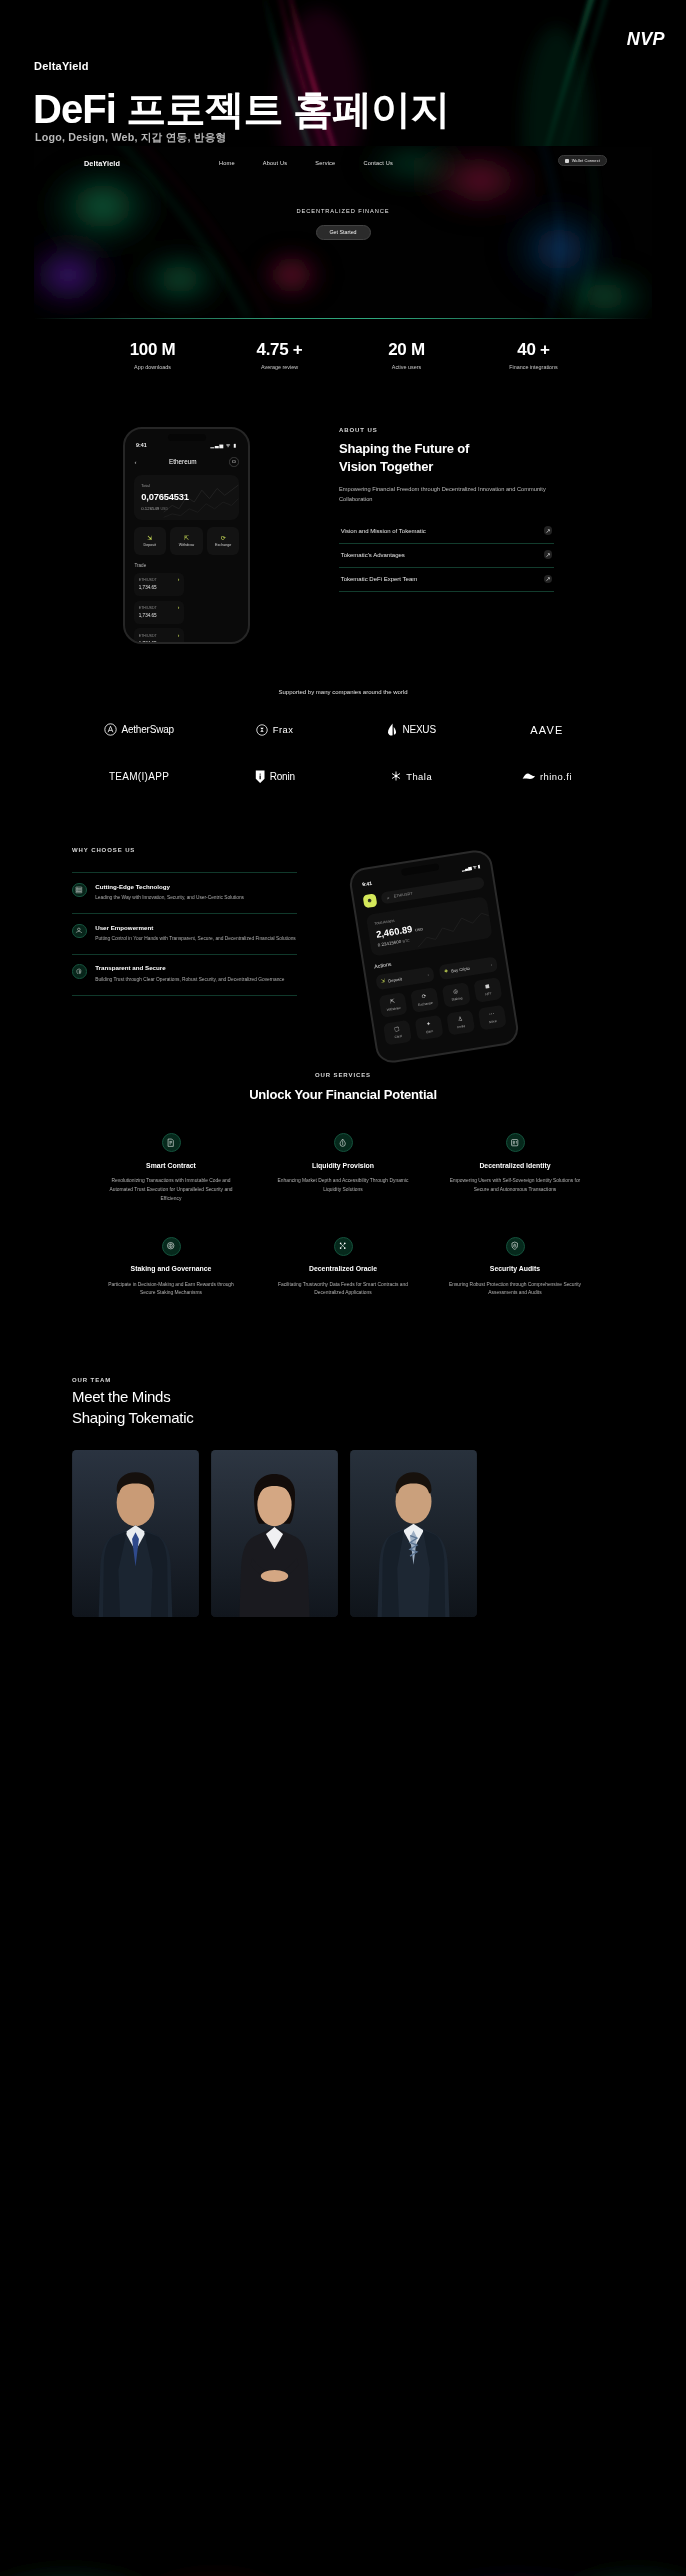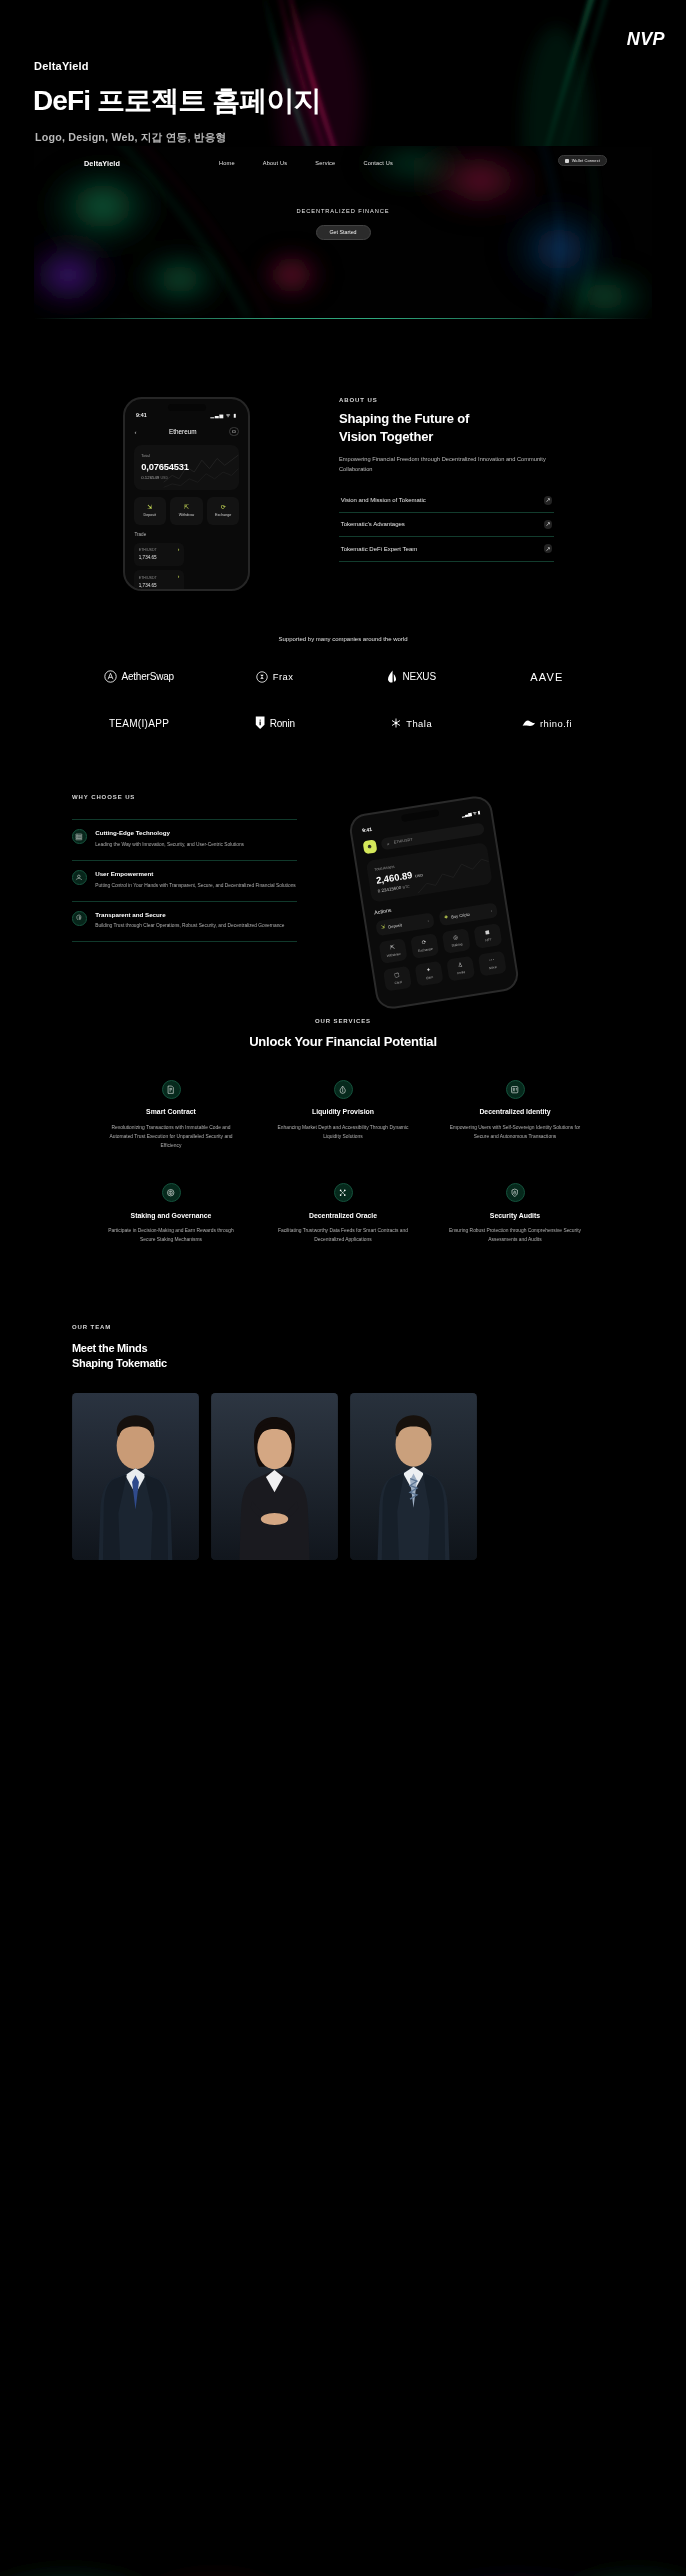--- a/index.html
+++ b/index.html
@@ -20,21 +20,21 @@
     position:absolute; right:22px; top:29px;
     font-size:18px; font-weight:bold; font-style:italic;
     letter-spacing:0.4px; color:#fff; z-index:6;
   }
   .brand-small {
     position:absolute; left:34px; top:60px;
     font-size:11px; font-weight:bold; letter-spacing:0.2px; z-index:6;
   }
   .big-title {
     position:absolute; left:33px; top:82px;
-    font-size:28px; font-weight:bold; letter-spacing:-0.9px; z-index:6;
+    font-size:40px; font-weight:bold; letter-spacing:-0.9px; z-index:6;
   }
   .sub-title {
     position:absolute; left:35px; top:131px;
     font-size:10.7px; color:#b9b9b9; letter-spacing:0.2px; z-index:6;font-weight:bold;
   }
 
   
   .site {
     position:absolute; left:34px; top:146px; width:618px; height:2404px;
     background:#000; overflow:hidden;
@@ -101,21 +101,21 @@
   }
   .acc-row span { font-size:6px; color:#e6e6e6; }
   .acc-arrow {
     width:8.6px; height:8.6px; border-radius:50%; background:#232323;
     display:flex; align-items:center; justify-content:center;
     font-size:4.7px; color:#cfcfcf; line-height:1;
   }
 
   
   .phone {
-    width:127px; height:194px; border-radius:19px;
+    width:127px; height:217px; border-radius:19px;
     background:#0a0a0a; border:2.1px solid #262626;
     position:relative; overflow:hidden;
     box-shadow:0 0 24px rgba(0,0,0,.9);
   }
   .notch {
     position:absolute; top:5.2px; left:50%; transform:translateX(-50%);
     width:38px; height:6.9px; background:#060606; border-radius:5.2px; z-index:4;
   }
   .p-status {
     display:flex; justify-content:space-between; align-items:center;
@@ -230,21 +230,21 @@
   .svc-ico {
     width:19px; height:19px; border-radius:50%;
     background:#06291c; border:0.5px solid #14523c;
     display:flex; align-items:center; justify-content:center;
   }
   .svc-t { margin-top:9.4px; font-size:6.9px; font-weight:bold; }
   .svc-d { margin-top:8.6px; font-size:4.9px; line-height:1.78; color:#b2b2b2; width:136px;}
 
   
   .team { width:618px; margin-top:79px; padding-left:38px; }
-  .team-h2 { margin-top:11px; font-size:11px; font-weight:bold; line-height:1.38; letter-spacing:-0.3px;}
+  .team-h2 { margin-top:4px; font-size:15px; font-weight:normal; line-height:1.38; letter-spacing:-0.3px;}
   .team-grid { margin-top:22px; display:flex; gap:12px; }
   .member {
     width:127px; height:167px; border-radius:4.3px; overflow:hidden; position:relative;
     background:#0d0f12;
   }
 
   
   .bottom-glow {
     position:absolute; left:0; bottom:0; width:687px; height:103px; overflow:hidden; z-index:9;
   }
@@ -361,20 +361,38 @@
     </nav>
 
     <div class="hero-inner">
       <div class="eyebrow">DECENTRALIZED FINANCE</div>
       <div class="get-started">Get Started</div>
     </div>
   </section>
 
   <section class="stats-wrap">
     <div class="stats-line"></div>
+    <div class="stats">
+      <div class="stat">
+        <div class="v">100 M</div>
+        <div class="l">App downloads</div>
+      </div>
+      <div class="stat">
+        <div class="v">4.75 +</div>
+        <div class="l">Average review</div>
+      </div>
+      <div class="stat">
+        <div class="v">20 M</div>
+        <div class="l">Active users</div>
+      </div>
+      <div class="stat">
+        <div class="v">40 +</div>
+        <div class="l">Finance integrations</div>
+      </div>
+    </div>
   </section>
 
   <section class="about">
     <div class="phone1-col">
       <div class="phone">
         <div class="notch"></div>
         <div class="p-status">
           <span>9:41</span>
           <span class="ico">▁▃▅ ᯤ ▮</span>
         </div>

